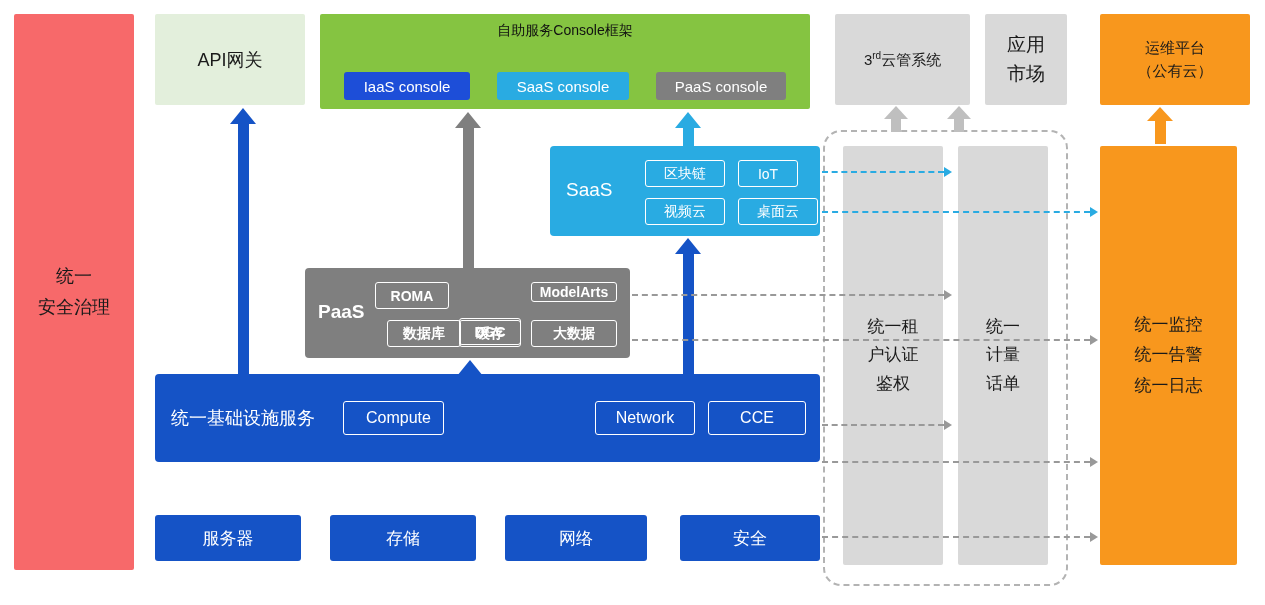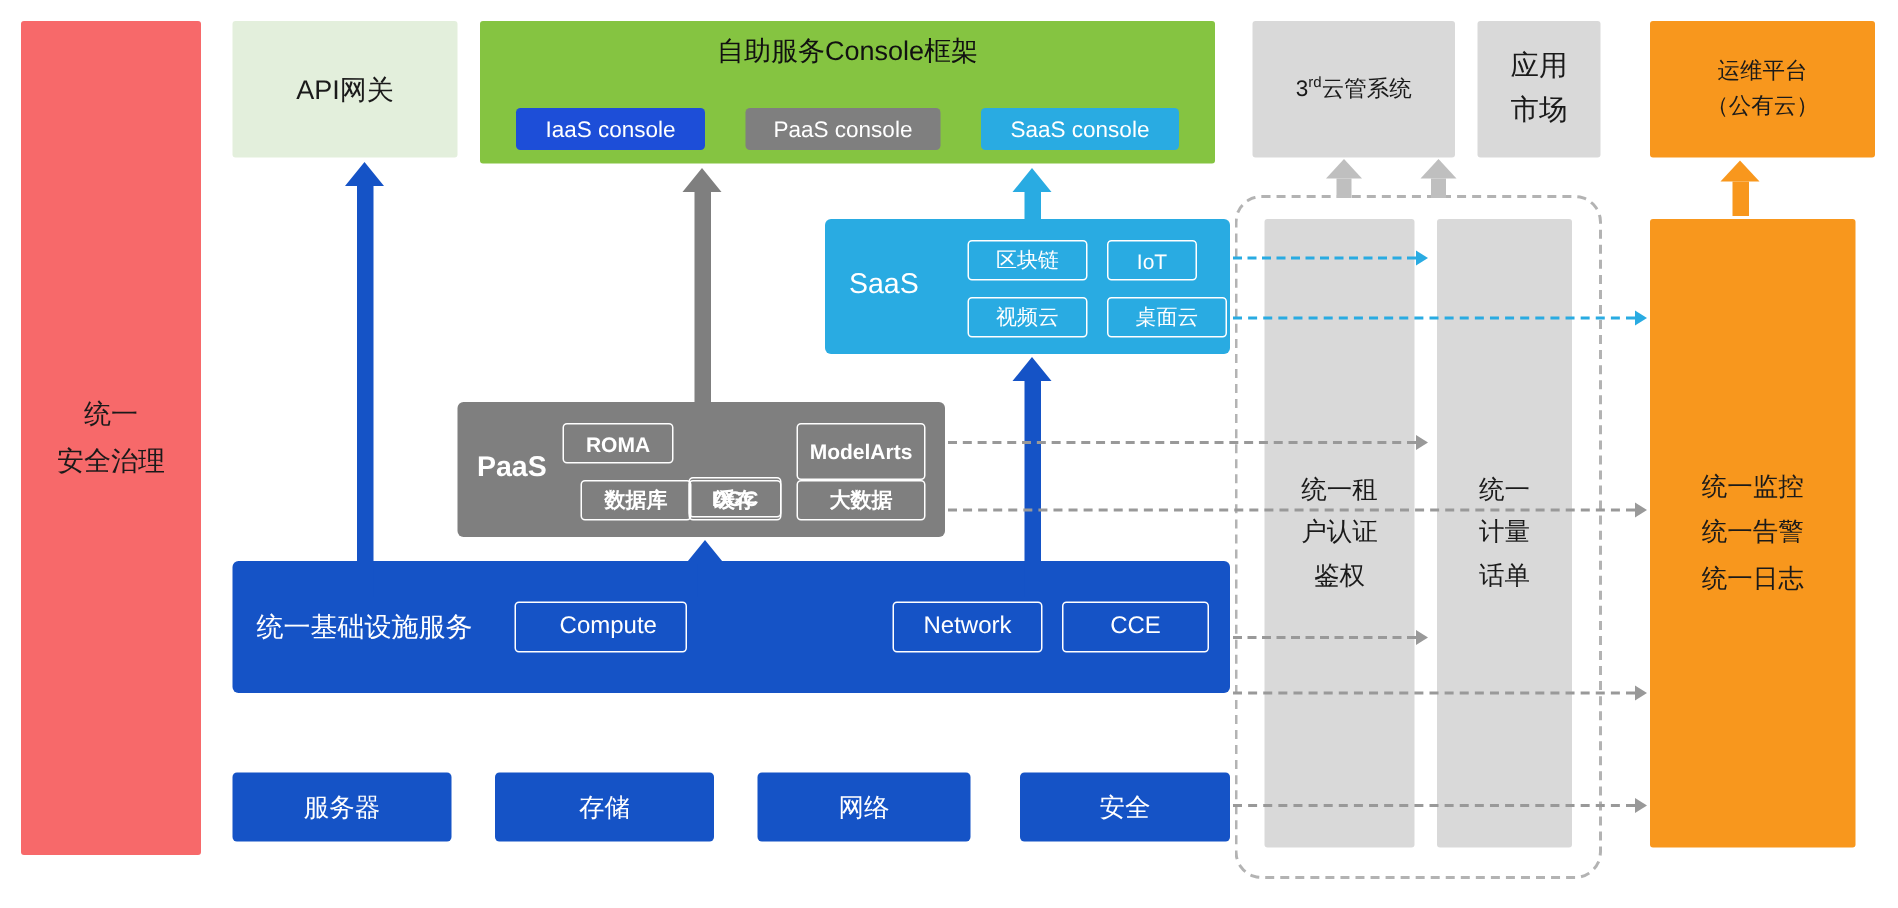--- a/index.html
+++ b/index.html
@@ -12,21 +12,21 @@
   
   .box-red    { background:#f7696a; color:#1a1a1a; font-size:18px; line-height:1.7; border-radius:2px; }
   .box-ltgreen{ background:#e3efdc; color:#1a1a1a; font-size:18px; border-radius:2px; }
   .box-green  { background:#85c441; color:#111; border-radius:2px; }
   .box-ltgray { background:#d9d9d9; color:#1a1a1a; border-radius:2px; }
   .box-orange { background:#f8971d; color:#1a1a1a; border-radius:2px; }
   .box-blue   { background:#1553c6; color:#fff; border-radius:4px; }
   .box-gray   { background:#7f7f7f; color:#fff; border-radius:4px; }
   .box-cyan   { background:#29abe2; color:#fff; border-radius:4px; }
 
-  .console-title { padding-top:8px; font-size:18px; text-align:center; }
+  .console-title { padding-top:8px; font-size:14px; text-align:center; }
   .console-row { position:absolute; left:0; right:0; bottom:9px; display:flex; justify-content:center; gap:27px; }
   .console-chip { height:28px; border-radius:3px; color:#fff; font-size:15px; display:flex; align-items:center; justify-content:center; }
   .c-blue { background:#1d4ed8; } .c-gray { background:#7f7f7f; } .c-cyan { background:#29abe2; }
 
   .layer-label { position:absolute; color:#fff; font-size:19px; }
   .chip  { position:absolute; border:1.5px solid #fff; border-radius:3px; color:#fff; font-size:14px;
            display:flex; align-items:center; justify-content:center; }
   .chip2 { position:absolute; border:1.5px solid #fff; border-radius:3px; color:#fff; font-size:16px;
            display:flex; align-items:center; justify-content:center; }
 
@@ -57,22 +57,22 @@
 
   <div class="abs center box-red ml" style="left:14px; top:14px; width:120px; height:556px;">统一
 安全治理</div>
 
   <div class="abs center box-ltgreen" style="left:155px; top:14px; width:150px; height:91px;">API网关</div>
 
   <div class="abs box-green" style="left:320px; top:14px; width:490px; height:95px;">
     <div class="console-title">自助服务Console框架</div>
     <div class="console-row">
       <span class="console-chip c-blue" style="width:126px;">IaaS console</span>
+      <span class="console-chip c-cyan" style="width:132px;">SaaS console</span>
       <span class="console-chip c-gray" style="width:130px;">PaaS console</span>
-      <span class="console-chip c-cyan" style="width:132px;">SaaS console</span>
     </div>
   </div>
 
   <div class="abs center box-ltgray" style="left:835px; top:14px; width:135px; height:91px; font-size:15px;">
     <span>
       <span>3</span><sup class="rd">rd</sup><span>云管系统</span>
     </span>
   </div>
 
   <div class="abs center box-ltgray ml" style="left:985px; top:14px; width:82px; height:91px; font-size:19px; line-height:1.5;">应用
@@ -100,29 +100,29 @@
     <span class="chip" style="left:95px;  top:14px; width:80px; height:27px;">区块链</span>
     <span class="chip" style="left:188px; top:14px; width:60px; height:27px;">IoT</span>
     <span class="chip" style="left:95px;  top:52px; width:80px; height:27px;">视频云</span>
     <span class="chip" style="left:188px; top:52px; width:80px; height:27px;">桌面云</span>
   </div>
 
   <div class="abs box-gray" style="left:305px; top:268px; width:325px; height:90px;font-weight:bold;">
     <span class="layer-label" style="left:13px; top:33px;">PaaS</span>
     <span class="chip" style="left:70px;  top:14px; width:74px; height:27px;">ROMA</span>
     <span class="chip" style="left:154px; top:14px; width:62px; height:27px;margin-top:36px;">DGC</span>
-    <span class="chip" style="left:226px; top:14px; width:86px; height:38px;">ModelArts</span>
+    <span class="chip" style="left:226px; top:14px; width:86px; height:20px;">ModelArts</span>
     <span class="chip" style="left:82px;  top:52px; width:74px; height:27px;">数据库</span>
     <span class="chip" style="left:154px; top:52px; width:62px; height:27px;">缓存</span>
     <span class="chip" style="left:226px; top:52px; width:86px; height:27px;">大数据</span>
   </div>
 
   <div class="abs box-blue" style="left:155px; top:374px; width:665px; height:88px;">
     <span class="layer-label" style="left:16px; top:32px; font-size:18px;">统一基础设施服务</span>
-    <span class="chip2" style="left:188px; top:27px; width:115px; height:34px;padding-left:10px;">Compute</span>
+    <span class="chip2" style="left:188px; top:27px; width:101px; height:34px;padding-left:10px;">Compute</span>
     <span class="chip2" style="left:440px; top:27px; width:100px; height:34px;">Network</span>
     <span class="chip2" style="left:553px; top:27px; width:98px; height:34px;">CCE</span>
   </div>
 
   <div class="hw-box" style="left:155px; width:146px;">服务器</div>
   <div class="hw-box" style="left:330px; width:146px;">存储</div>
   <div class="hw-box" style="left:505px; width:142px;">网络</div>
   <div class="hw-box" style="left:680px; width:140px;">安全</div>
 
   <div class="up-arrow" style="left:230px; top:108px; height:290px; width:26px; --c:#1553c6;">

